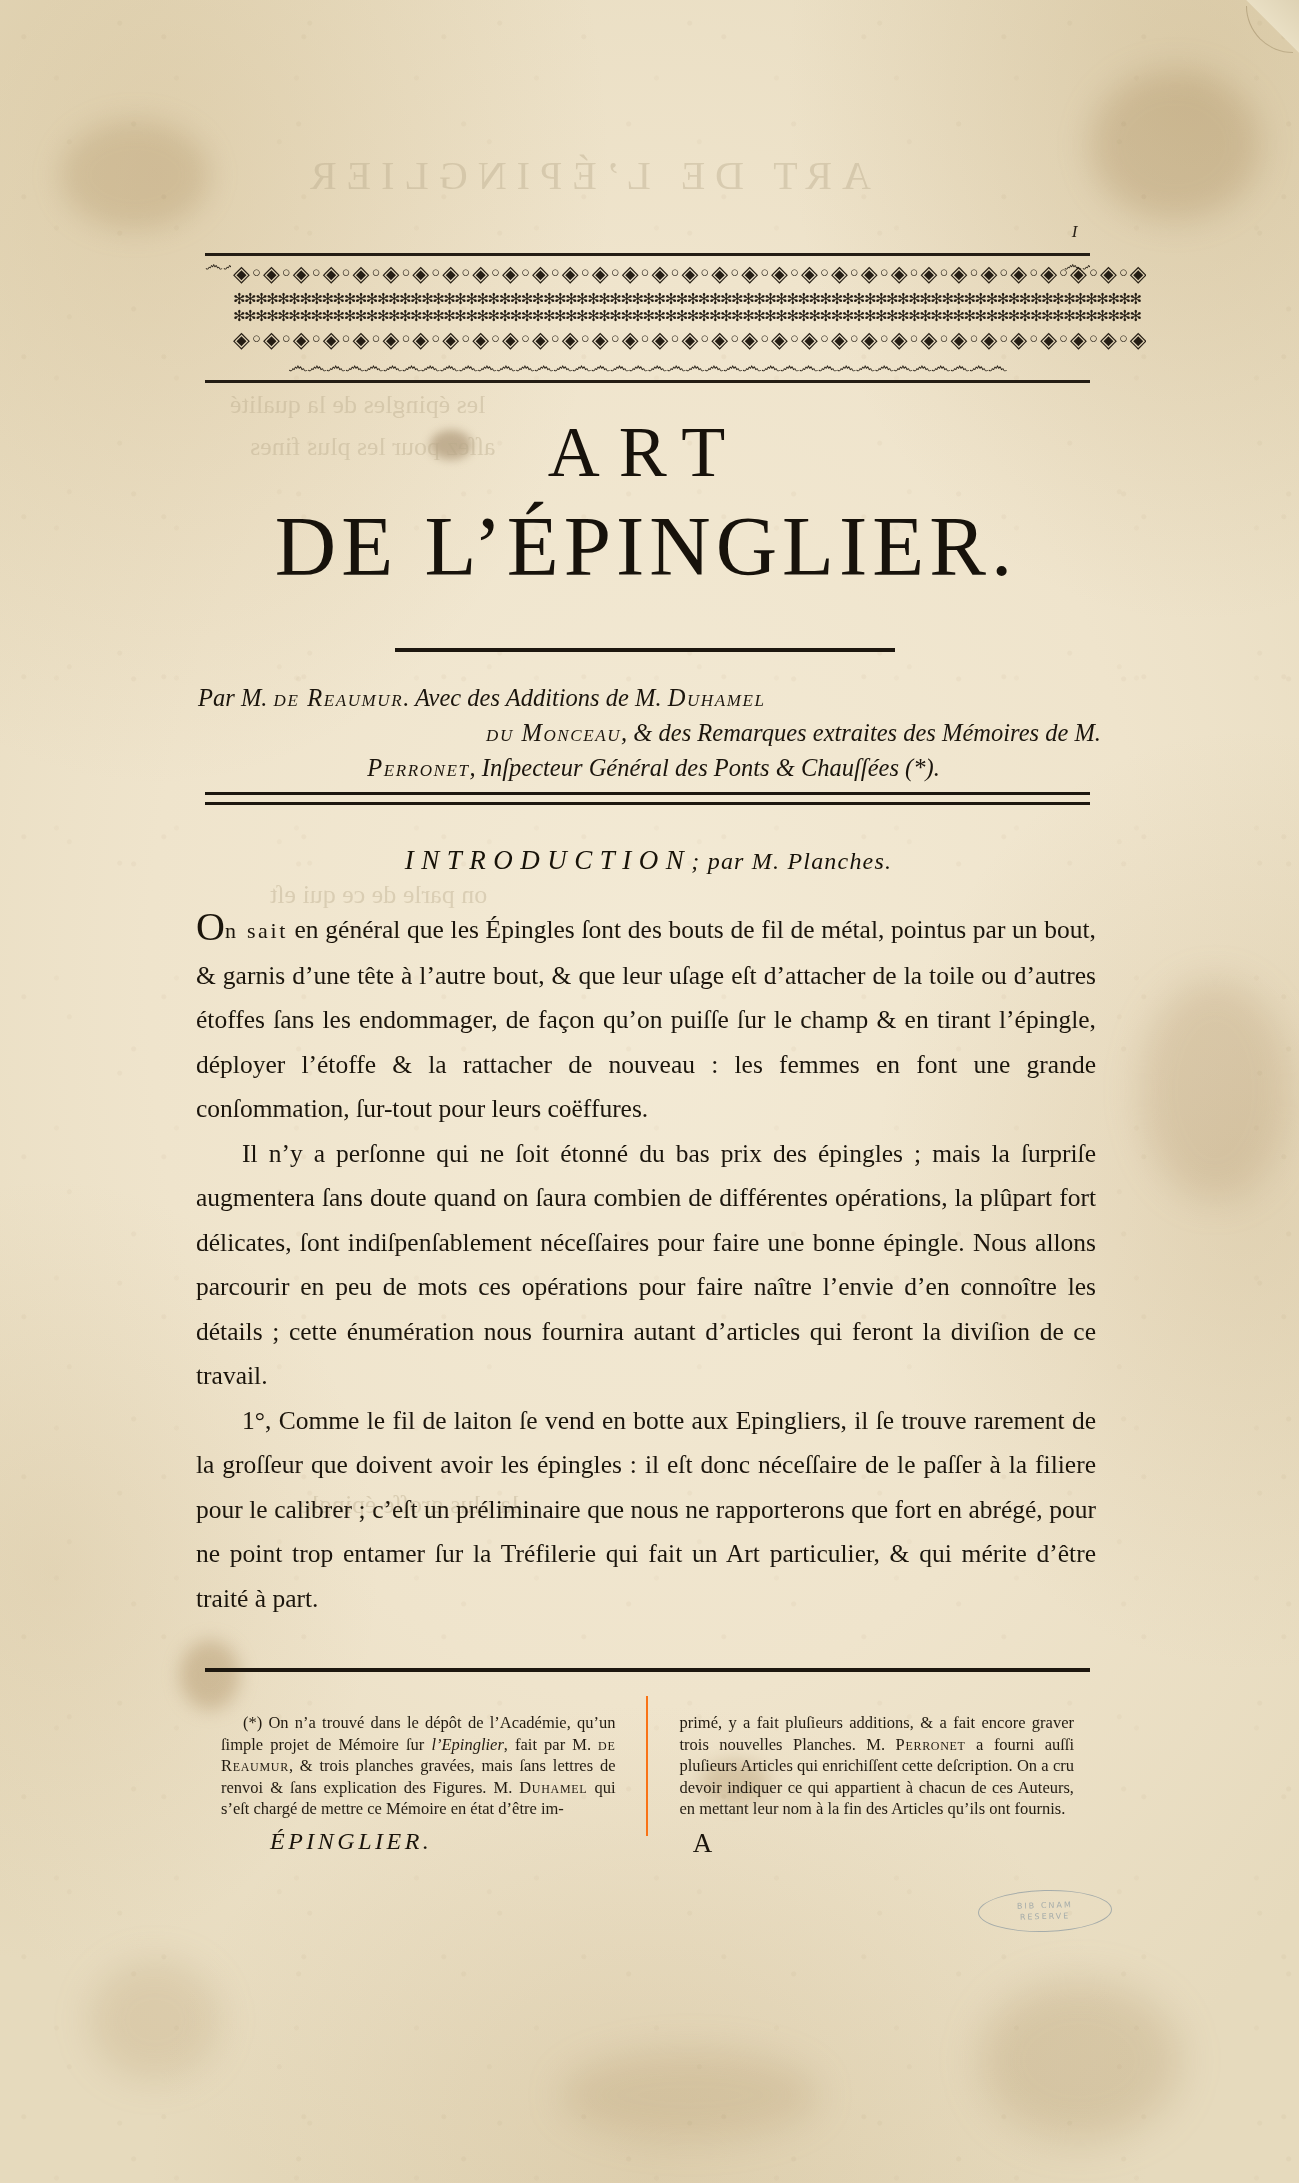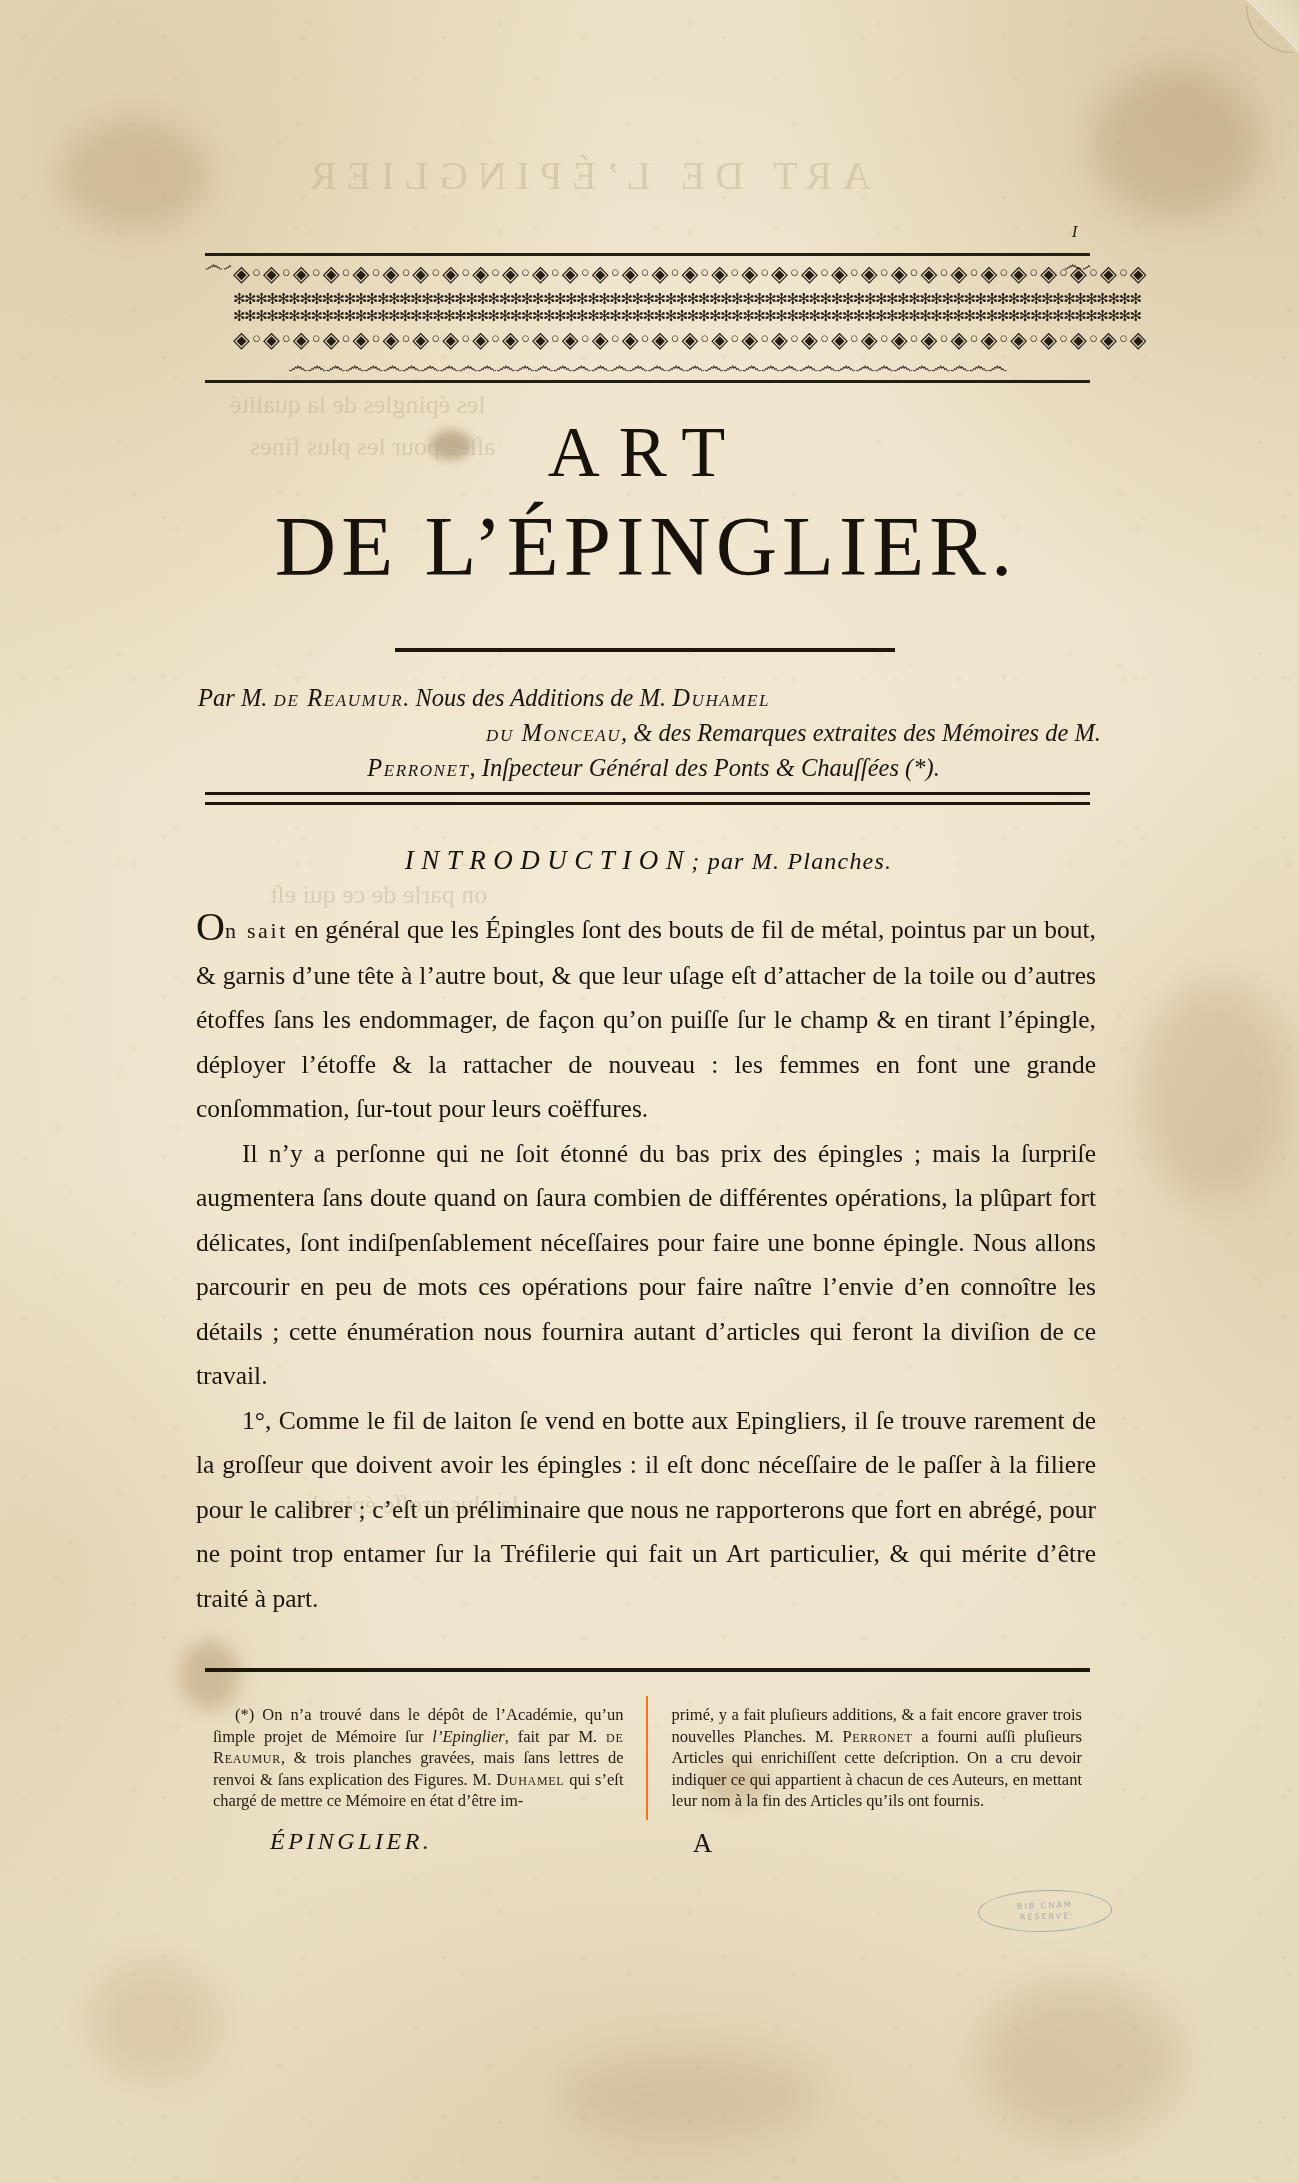--- a/index.html
+++ b/index.html
@@ -133,21 +133,21 @@
 
   
   #footnote{
     position:absolute;left:205px;top:1696px;width:885px;
     font-size:16.5px;line-height:21.5px;color:#221b11;
   }
   #footnote .fcols{display:flex;gap:0;}
   #footnote .fcol{width:50%;text-align:justify;}
   #footnote .fcol.left{padding-right:14px;}
   #footnote .fcol.right{padding-left:16px;border-left:2px solid #f97316;}
-  #footnote .fcol p{margin:8px;text-indent:22px;}
+  #footnote .fcol p{margin:16px;text-indent:22px;}
   #footnote .fcol.right p{text-indent:0;}
   .fsc{font-variant:small-caps;letter-spacing:.7px;}
   .fit{font-style:italic;}
 
   
   #sigline{
     position:absolute;left:205px;top:1828px;width:885px;height:34px;
   }
   #sigline .sig{
     position:absolute;left:65px;top:0;font-style:italic;font-size:24px;
@@ -217,21 +217,21 @@
 
   <div id="title">
     <div class="t1">ART</div>
     <div class="t2">DE L’ÉPINGLIER.</div>
   </div>
 
   <div class="rule-short"></div>
 
   <div id="byline">
     <div class="l1">
-      <span>Par M. </span><span class="sc">de Reaumur</span><span>. Nous des Additions de M. </span><span class="sc">Duhamel</span>
+      <span>Par M. </span><span class="sc">de Reaumur</span><span>. Avec des Additions de M. </span><span class="sc">Duhamel</span>
     </div>
     <div class="l2">
       <span class="sc">du Monceau</span><span>, &amp; des Remarques extraites des Mémoires de M.</span>
     </div>
     <div class="l3">
       <span class="sc">Perronet</span><span>, Inſpecteur Général des Ponts &amp; Chauſſées (*).</span>
     </div>
   </div>
 
   <div class="rule-double"></div>

